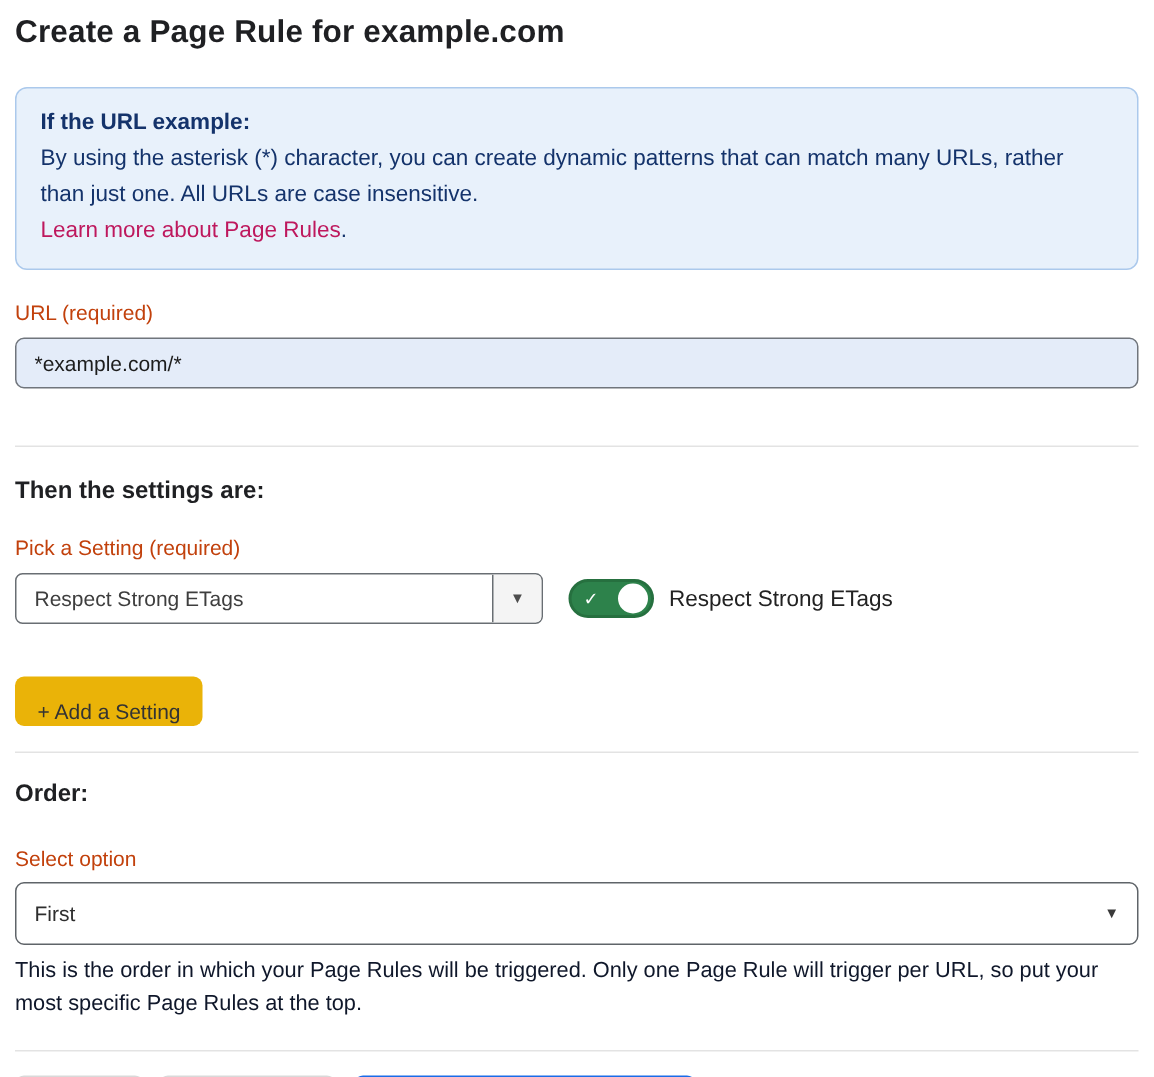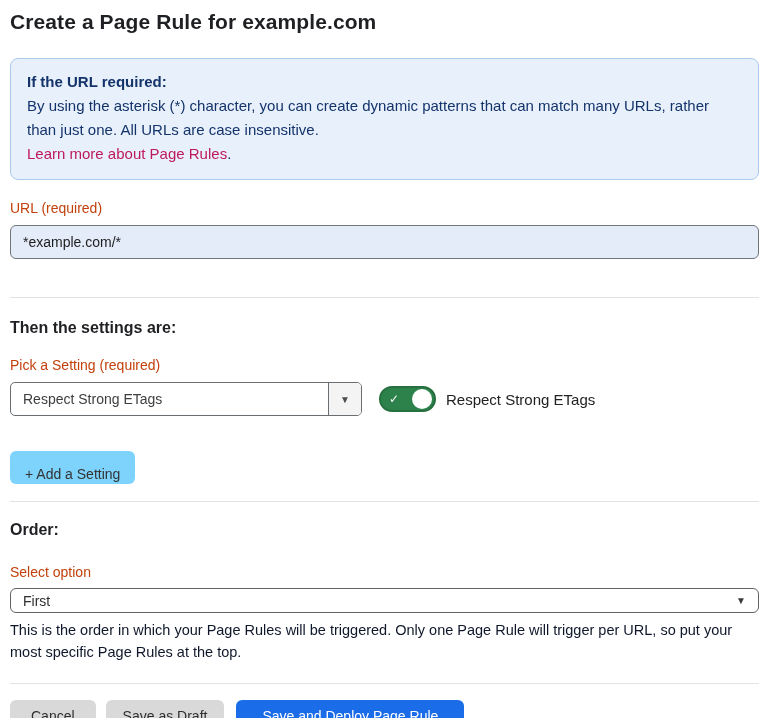--- a/index.html
+++ b/index.html
@@ -147,29 +147,29 @@
     border-radius: 6px;
     font-size: 14px;
     font-family: "Liberation Sans", sans-serif;
     cursor: pointer;
     height: 33px;
     color: #2e2e2e;
   }
   .btn-gray { background: #d9d9d9; }
   .add-setting-btn {
     margin-top: 35px;
-    background: #7dd3fc;
+    background: #eab308;
     padding: 15px 15px;
     color: #333333;
   }
 
   .order-select {
     margin-top: 8px;
     width: 100%;
-    height: 25px;
+    height: 42px;
     background: #ffffff;
     border: 1px solid #5f6469;
     border-radius: 6px;
     display: flex;
     align-items: center;
     justify-content: space-between;
     padding: 0 12px;
     cursor: pointer;
   }
   .order-select .select-text { font-size: 14px; color: #2e2e2e; }
@@ -200,21 +200,21 @@
   }
 </style>
 </head>
 <body>
 
 <div class="container">
 
   <h1 class="page-title">Create a Page Rule for example.com</h1>
 
   <div class="info-box">
-    <div class="info-heading">If the URL required:</div>
+    <div class="info-heading">If the URL example:</div>
     <div class="info-body">By using the asterisk (*) character, you can create dynamic patterns that can match many URLs, rather than just one. All URLs are case insensitive.</div>
     <div class="info-link-line"><a class="info-link">Learn more about Page Rules</a><span class="info-link-suffix">.</span></div>
   </div>
 
   <div class="field-label">URL (required)</div>
   <input class="url-input" type="text" value="*example.com/*" style="">
 
   <hr class="divider divider-1">
 
   <h2 class="section-heading settings-heading">Then the settings are:</h2>

